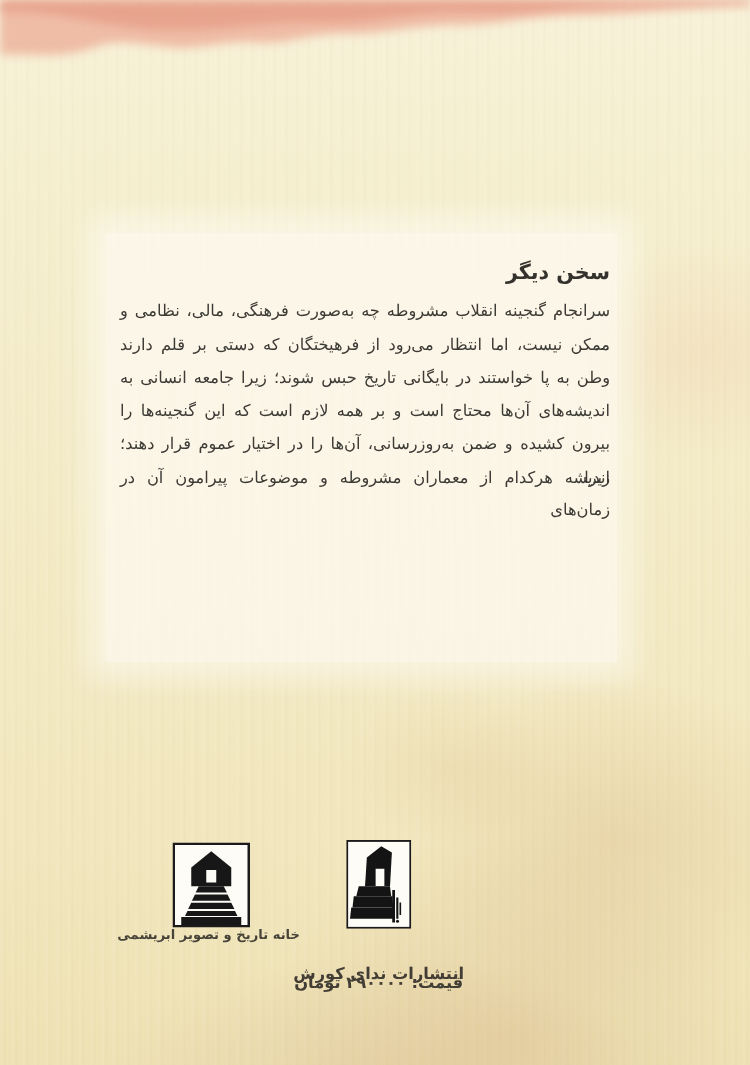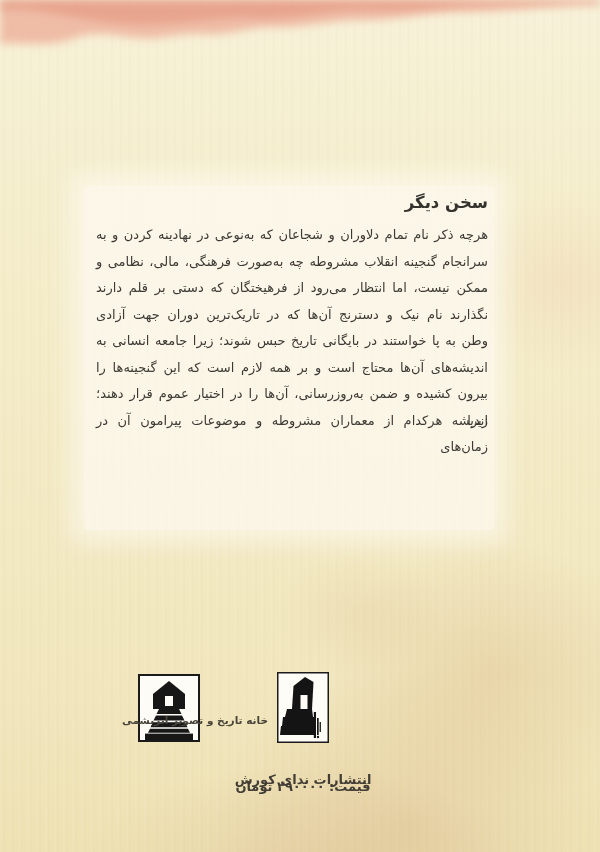--- a/index.html
+++ b/index.html
@@ -36,37 +36,37 @@
     position:absolute;left:84px;top:186px;width:410px;height:344px;
     background:rgba(253,250,242,.72);
     border-radius:3px;
     box-shadow:0 0 22px 14px rgba(253,250,242,.6);
   }
   .text-block{
     position:absolute;left:96px;top:190px;width:392px;
     direction:rtl;color:#3c3a35;
   }
   .heading{
-    font-size:16.5px;line-height:25px;font-weight:bold;margin:0 0 7px 0;
+    font-size:16.5px;line-height:25px;font-weight:bold;margin:15px 0 7px 0;
     text-align:right;color:#34322d;
   }
   .line{
     font-size:13px;line-height:26.5px;height:26.5px;
     text-align:justify;text-align-last:justify;
   }
   .line.para-end{text-align:right;text-align-last:right;}
   
   .logo{position:absolute;}
   .logo-left{left:138px;top:674px;width:62px;height:68px;}
   .logo-right{left:277px;top:672px;width:52px;height:71px;}
   .caption{
     position:absolute;direction:rtl;text-align:center;white-space:nowrap;
     color:#494439;font-weight:600;
   }
-  .caption-left{left:98px;top:714px;width:142px;font-size:10.5px;margin-left:28px;}
+  .caption-left{left:98px;top:742px;width:142px;font-size:10.5px;}
   .caption-right{left:228px;top:772px;width:150px;font-size:13px;color:#433e35;}
   .price-line{left:223px;top:779px;width:160px;font-size:13px;color:#433e35;}
 </style>
 </head>
 <body>
 
 <div class="cover">
   <div class="streaks"></div>
   <div class="stains"></div>
 
@@ -76,24 +76,22 @@
         <feGaussianBlur stdDeviation="4"></feGaussianBlur>
       </filter>
     </defs>
     <path filter="url(#soft)" fill="#eeb49e" opacity="0.85" d="M0,0 H600 V5 C545,6 505,12 465,12 C425,12 400,20 365,20 C330,20 305,28 275,27 C248,26 230,36 205,34 C180,32 160,40 140,38 C115,36 95,30 75,38 C50,48 22,42 0,44 Z"></path>
     <path filter="url(#soft)" fill="#e2907a" opacity="0.55" d="M0,10 C40,6 80,22 130,24 C180,26 215,16 255,18 C300,20 330,8 375,10 C420,12 460,4 510,4 L600,2 L600,0 L0,0 Z"></path>
   </svg>
 
   <div class="text-panel"></div>
   <div class="text-block">
     <h1 class="heading">سخن دیگر</h1>
-    <div class="line">هرچه ذکر نام تمام دلاوران و شجاعان که به‌نوعی در نهادینه کردن و به</div>
     <div class="line">سرانجام گنجینه انقلاب مشروطه چه به‌صورت فرهنگی، مالی، نظامی و ...</div>
     <div class="line">ممکن نیست، اما انتظار می‌رود از فرهیختگان که دستی بر قلم دارند</div>
-    <div class="line">نگذارند نام نیک و دسترنج آن‌ها که در تاریک‌ترین دوران جهت آزادی</div>
     <div class="line">وطن به پا خواستند در بایگانی تاریخ حبس شوند؛ زیرا جامعه انسانی به</div>
     <div class="line">اندیشه‌های آن‌ها محتاج است و بر همه لازم است که این گنجینه‌ها را</div>
     <div class="line">بیرون کشیده و ضمن به‌روزرسانی، آن‌ها را در اختیار عموم قرار دهند؛ زیرا</div>
     <div class="line">اندیشه هرکدام از معماران مشروطه و موضوعات پیرامون آن در زمان‌های</div>
   </div>
 
   <div class="logo logo-left">
     <svg width="62" height="68" viewBox="0 0 62 68">
       <rect x="1" y="1" width="60" height="66" fill="#fdfcf7" stroke="#1b1b1b" stroke-width="2"></rect>
       <polygon points="31,7 47,20 47,35 15,35 15,20" fill="#171717"></polygon>

